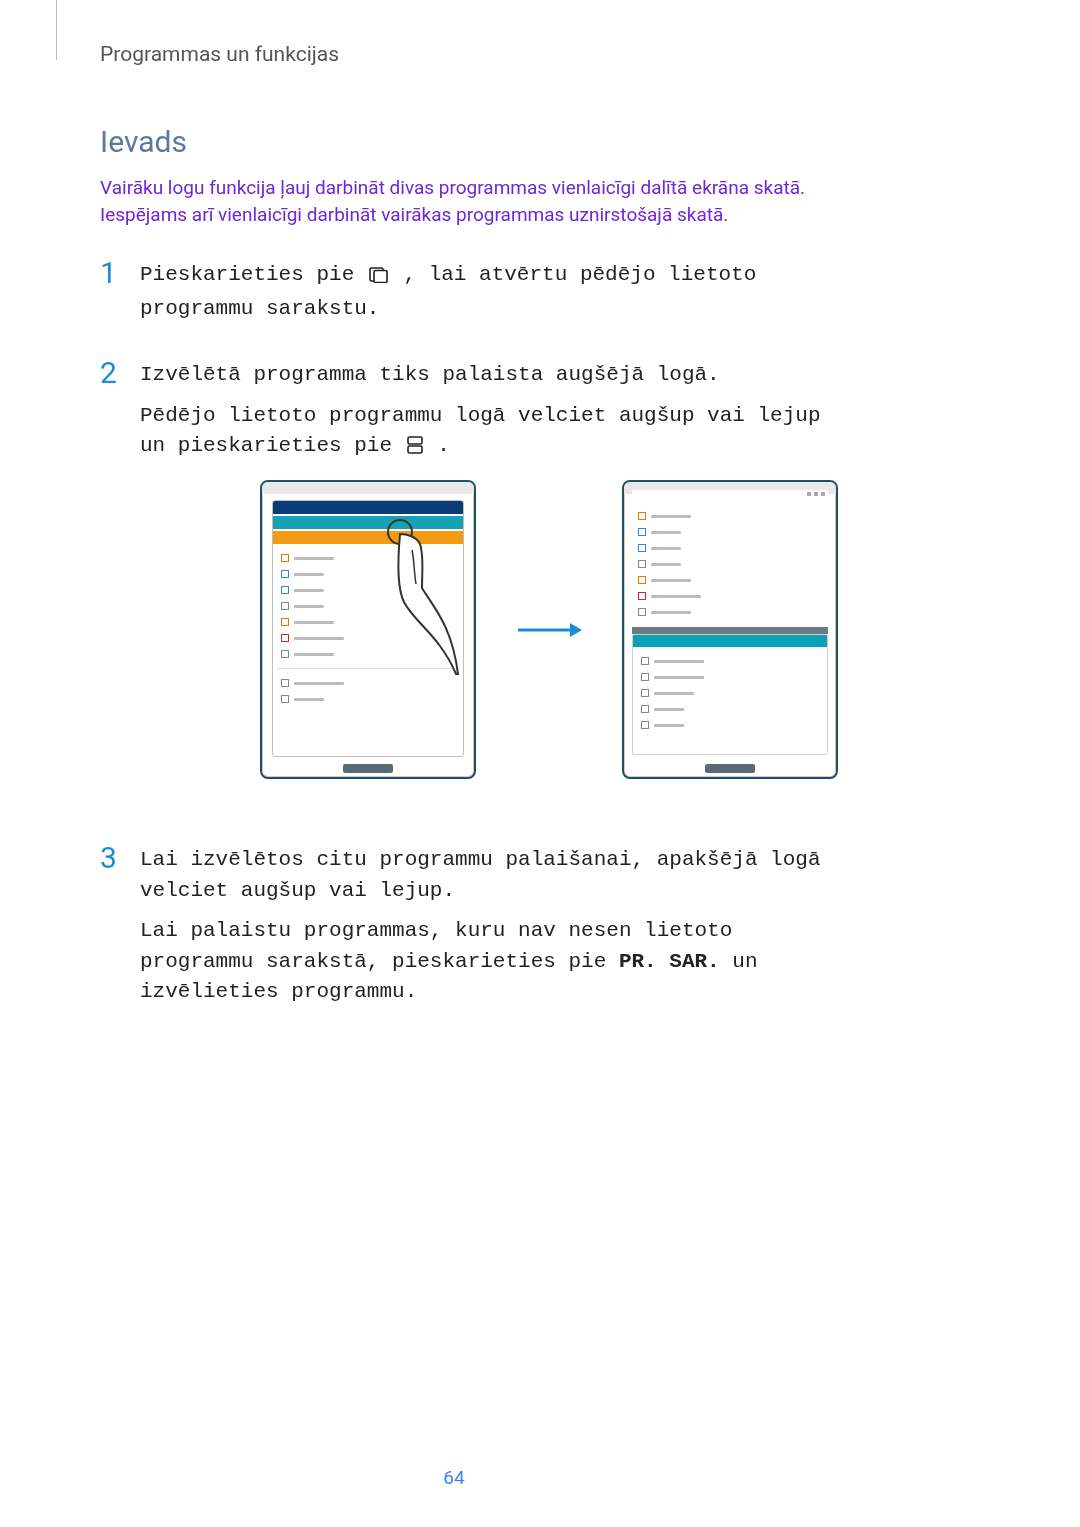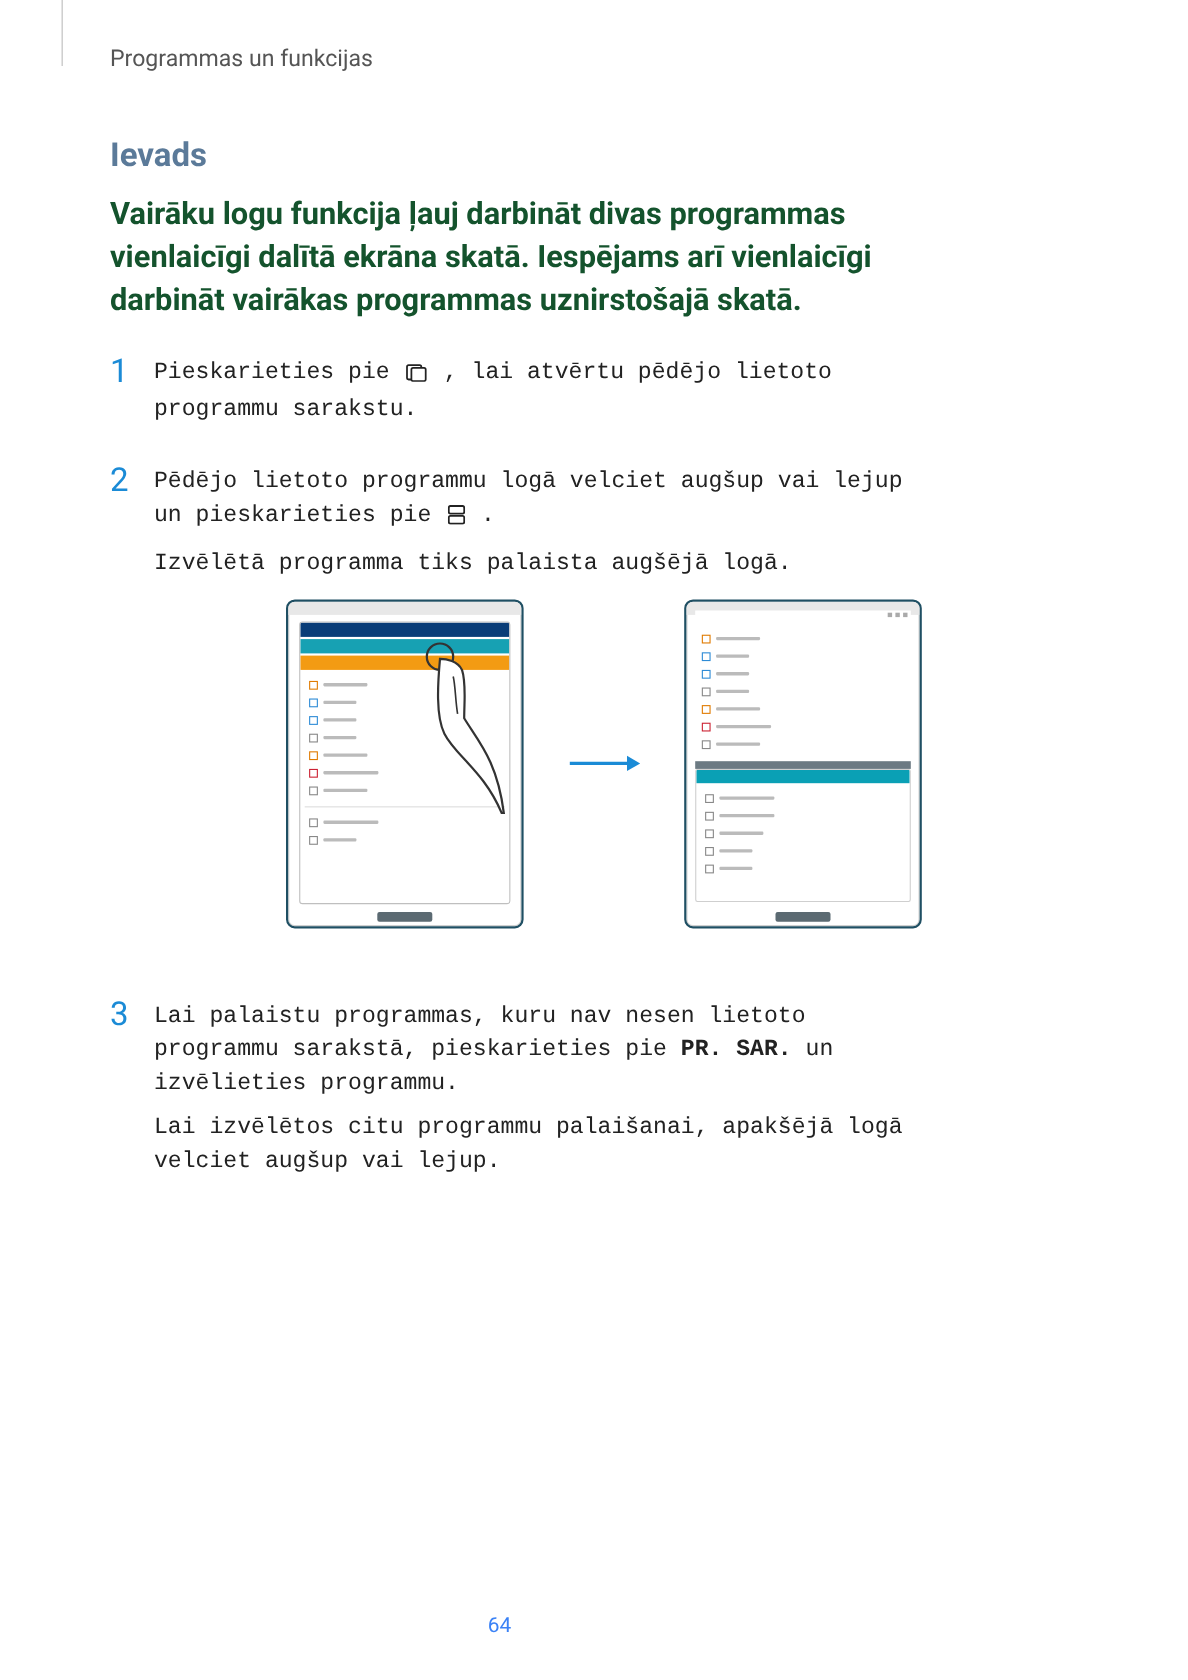--- a/index.html
+++ b/index.html
@@ -33,30 +33,29 @@
     margin-left: 0;
   }
   h1.page-title {
     color: #1b8bd6;
     font-weight: 700;
     font-size: 44px;
     margin: 0 0 46px 0;
   }
   h2.section {
     color: #5b7a99;
-    font-weight: 700;
+    font-weight: 400;
     font-size: 30px;
     margin: 0 0 16px 0;
   }
   p.body {
-    font-size: 28px;
+    font-size: 19px;
     line-height: 1.4;
     margin: 0 0 28px 0;
-    color: #14532d;
-    font-weight: bold;
+    color: #6d28d9;
   }
   .note-row {
     display: flex;
     align-items: flex-start;
     gap: 22px;
     margin-bottom: 60px;
   }
   .note-icon {
     width: 36px;
     height: 36px;
@@ -235,31 +234,31 @@
             </svg>
           </span>
           <span>, lai atvērtu pēdējo lietoto programmu sarakstu.</span>
         </p>
       </div>
     </li>
 
     <li>
       <div class="step-num">2</div>
       <div class="step-body">
+        <p>Izvēlētā programma tiks palaista augšējā logā.</p>
         <p>
           <span>Pēdējo lietoto programmu logā velciet augšup vai lejup un pieskarieties pie </span>
           <span class="inline-icon">
             <svg width="16" height="18" viewBox="0 0 16 18">
               <rect x="1" y="1" width="14" height="7" rx="1.5" fill="none" stroke="#222" stroke-width="1.6"></rect>
               <rect x="1" y="10" width="14" height="7" rx="1.5" fill="none" stroke="#222" stroke-width="1.6"></rect>
             </svg>
           </span>
           <span>.</span>
         </p>
-        <p>Izvēlētā programma tiks palaista augšējā logā.</p>
 
         <div class="figure-row">
 
           <div class="screen">
             <div class="topbar"></div>
             <div class="recents-card">
               <div class="recents-titlebar blue"></div>
               <div class="recents-titlebar teal" style="margin-top:2px"></div>
               <div class="recents-titlebar orange" style="margin-top:2px"></div>
               <div class="recents-list">
@@ -382,22 +381,22 @@
             </div>
             <div class="rs-footer"></div>
           </div>
         </div>
       </div>
     </li>
 
     <li>
       <div class="step-num">3</div>
       <div class="step-body">
+        <p>Lai izvēlētos citu programmu palaišanai, apakšējā logā velciet augšup vai lejup.</p>
         <p>
           <span>Lai palaistu programmas, kuru nav nesen lietoto programmu sarakstā, pieskarieties pie </span><strong>PR. SAR.</strong><span> un izvēlieties programmu.</span>
         </p>
-        <p>Lai izvēlētos citu programmu palaišanai, apakšējā logā velciet augšup vai lejup.</p>
       </div>
     </li>
   </ol>
 
   <div class="page-number">64</div>
 </div>
 
 </body></html>

